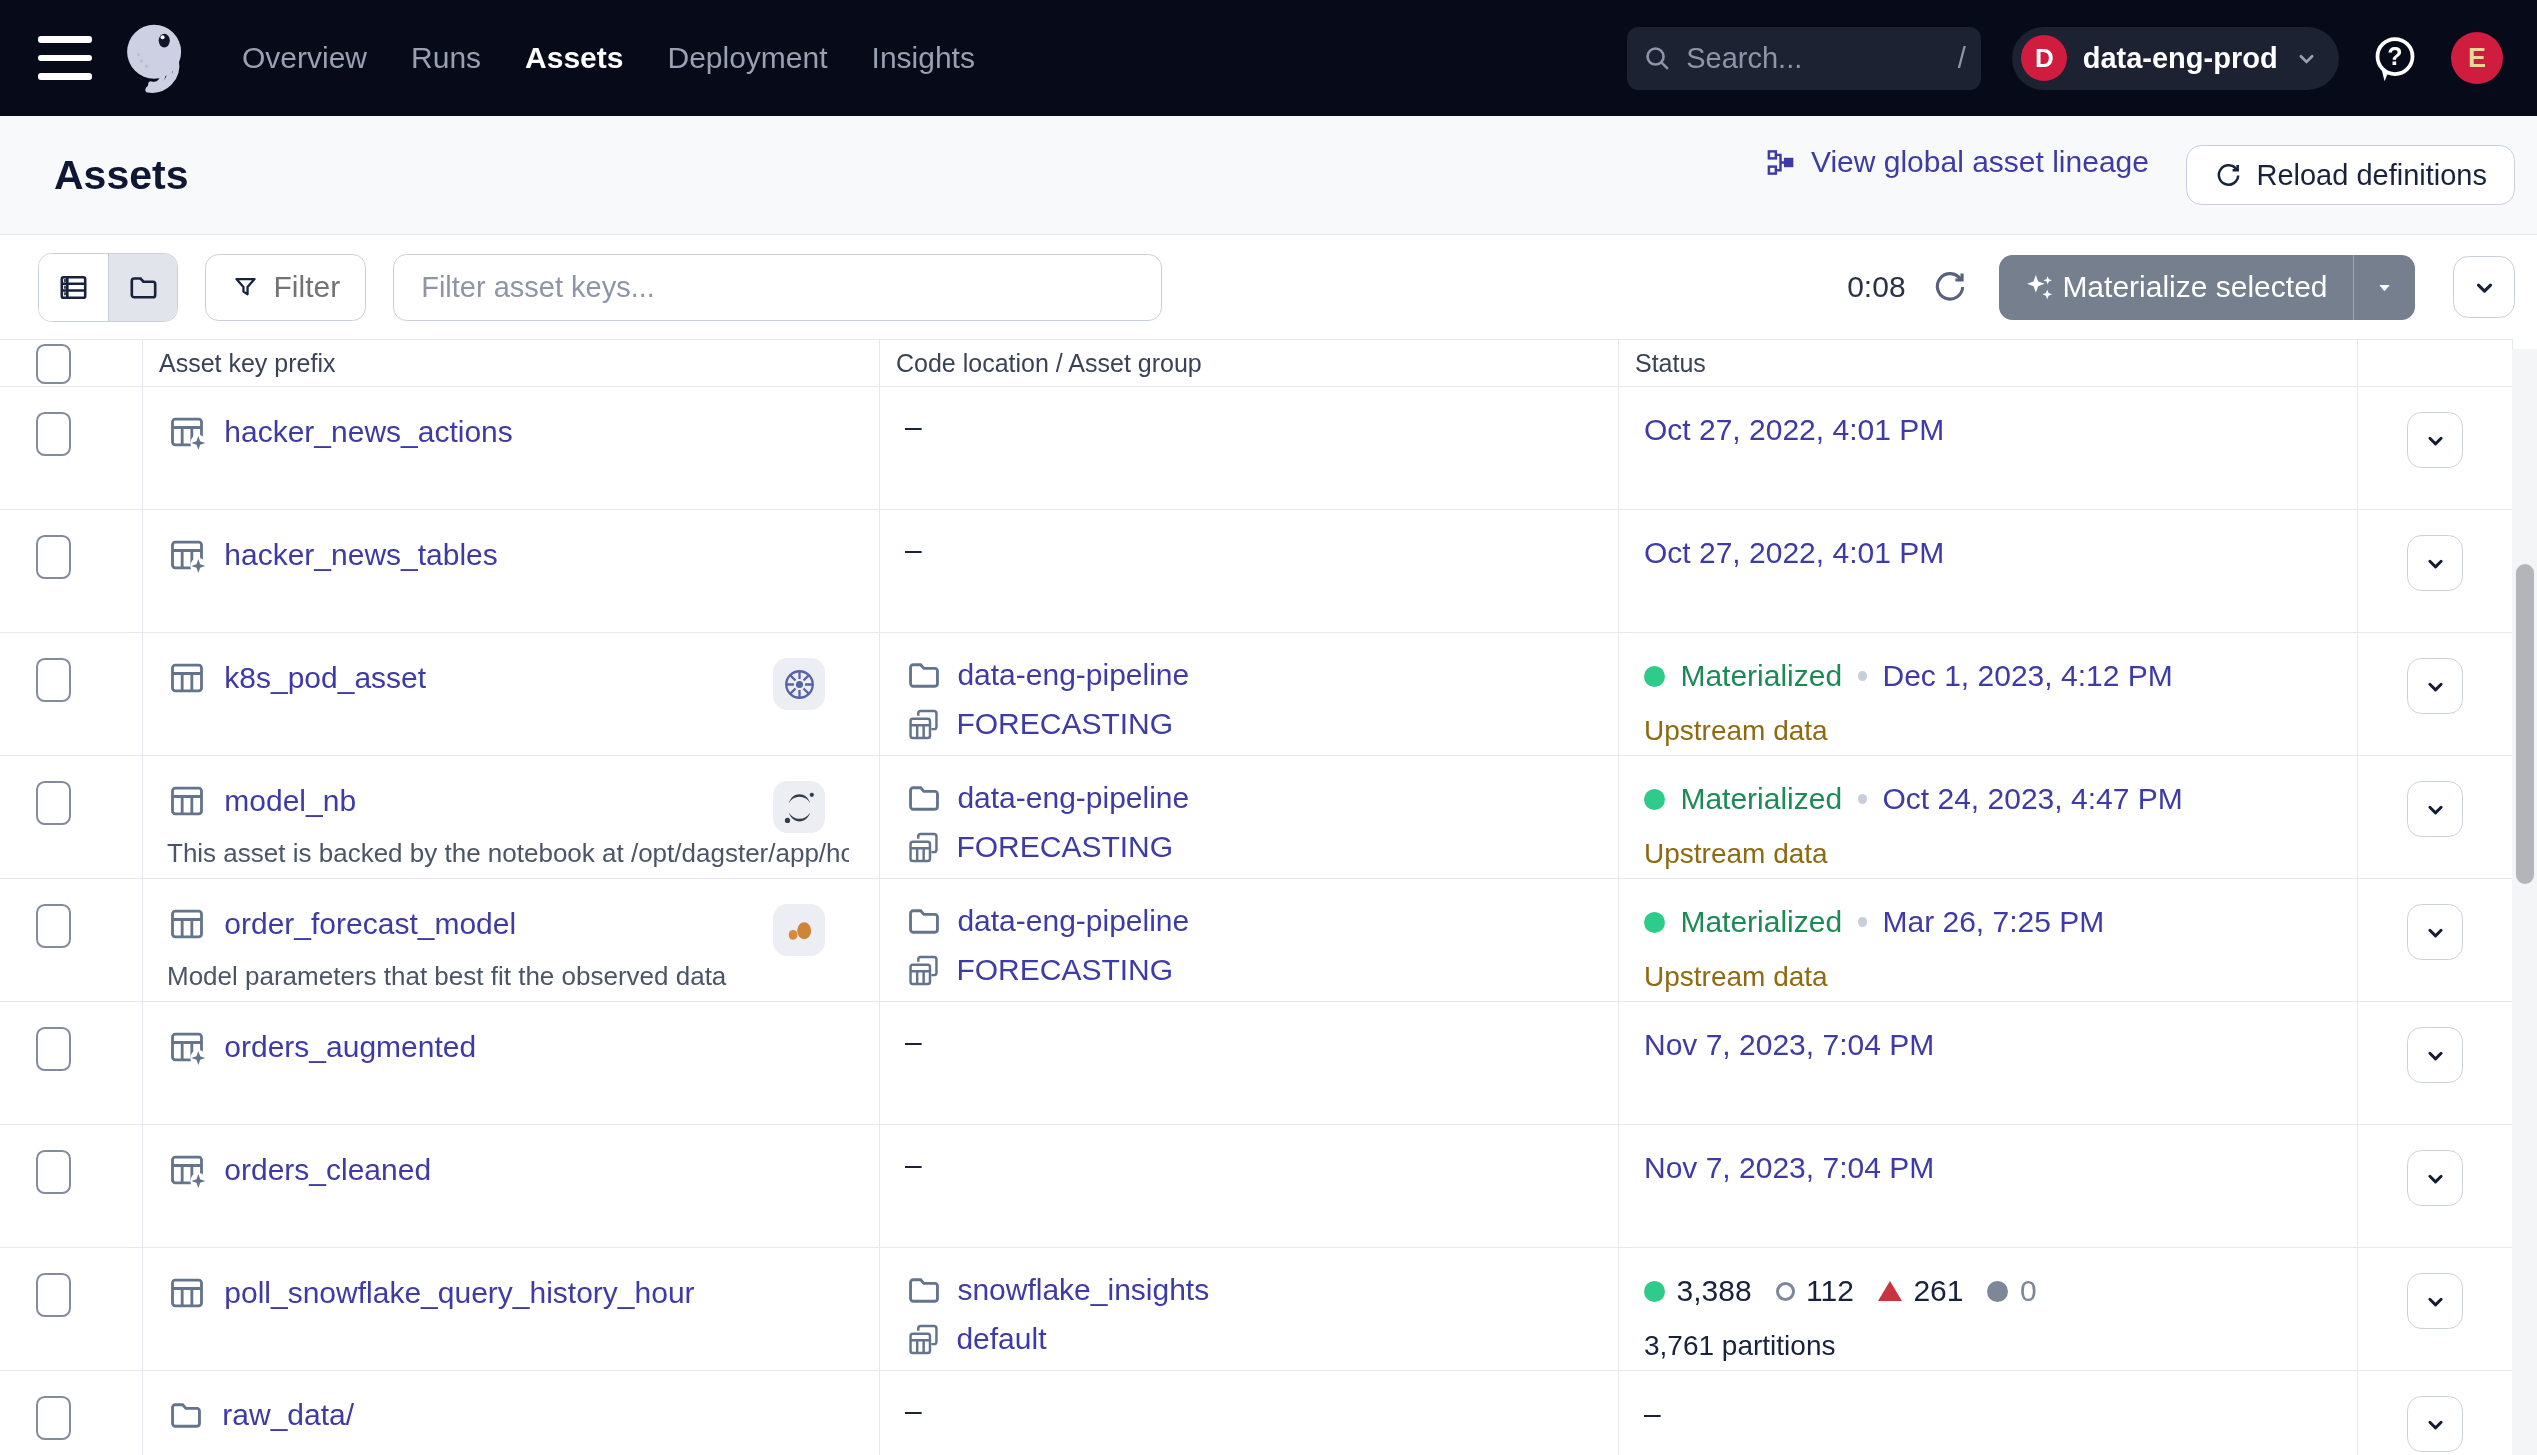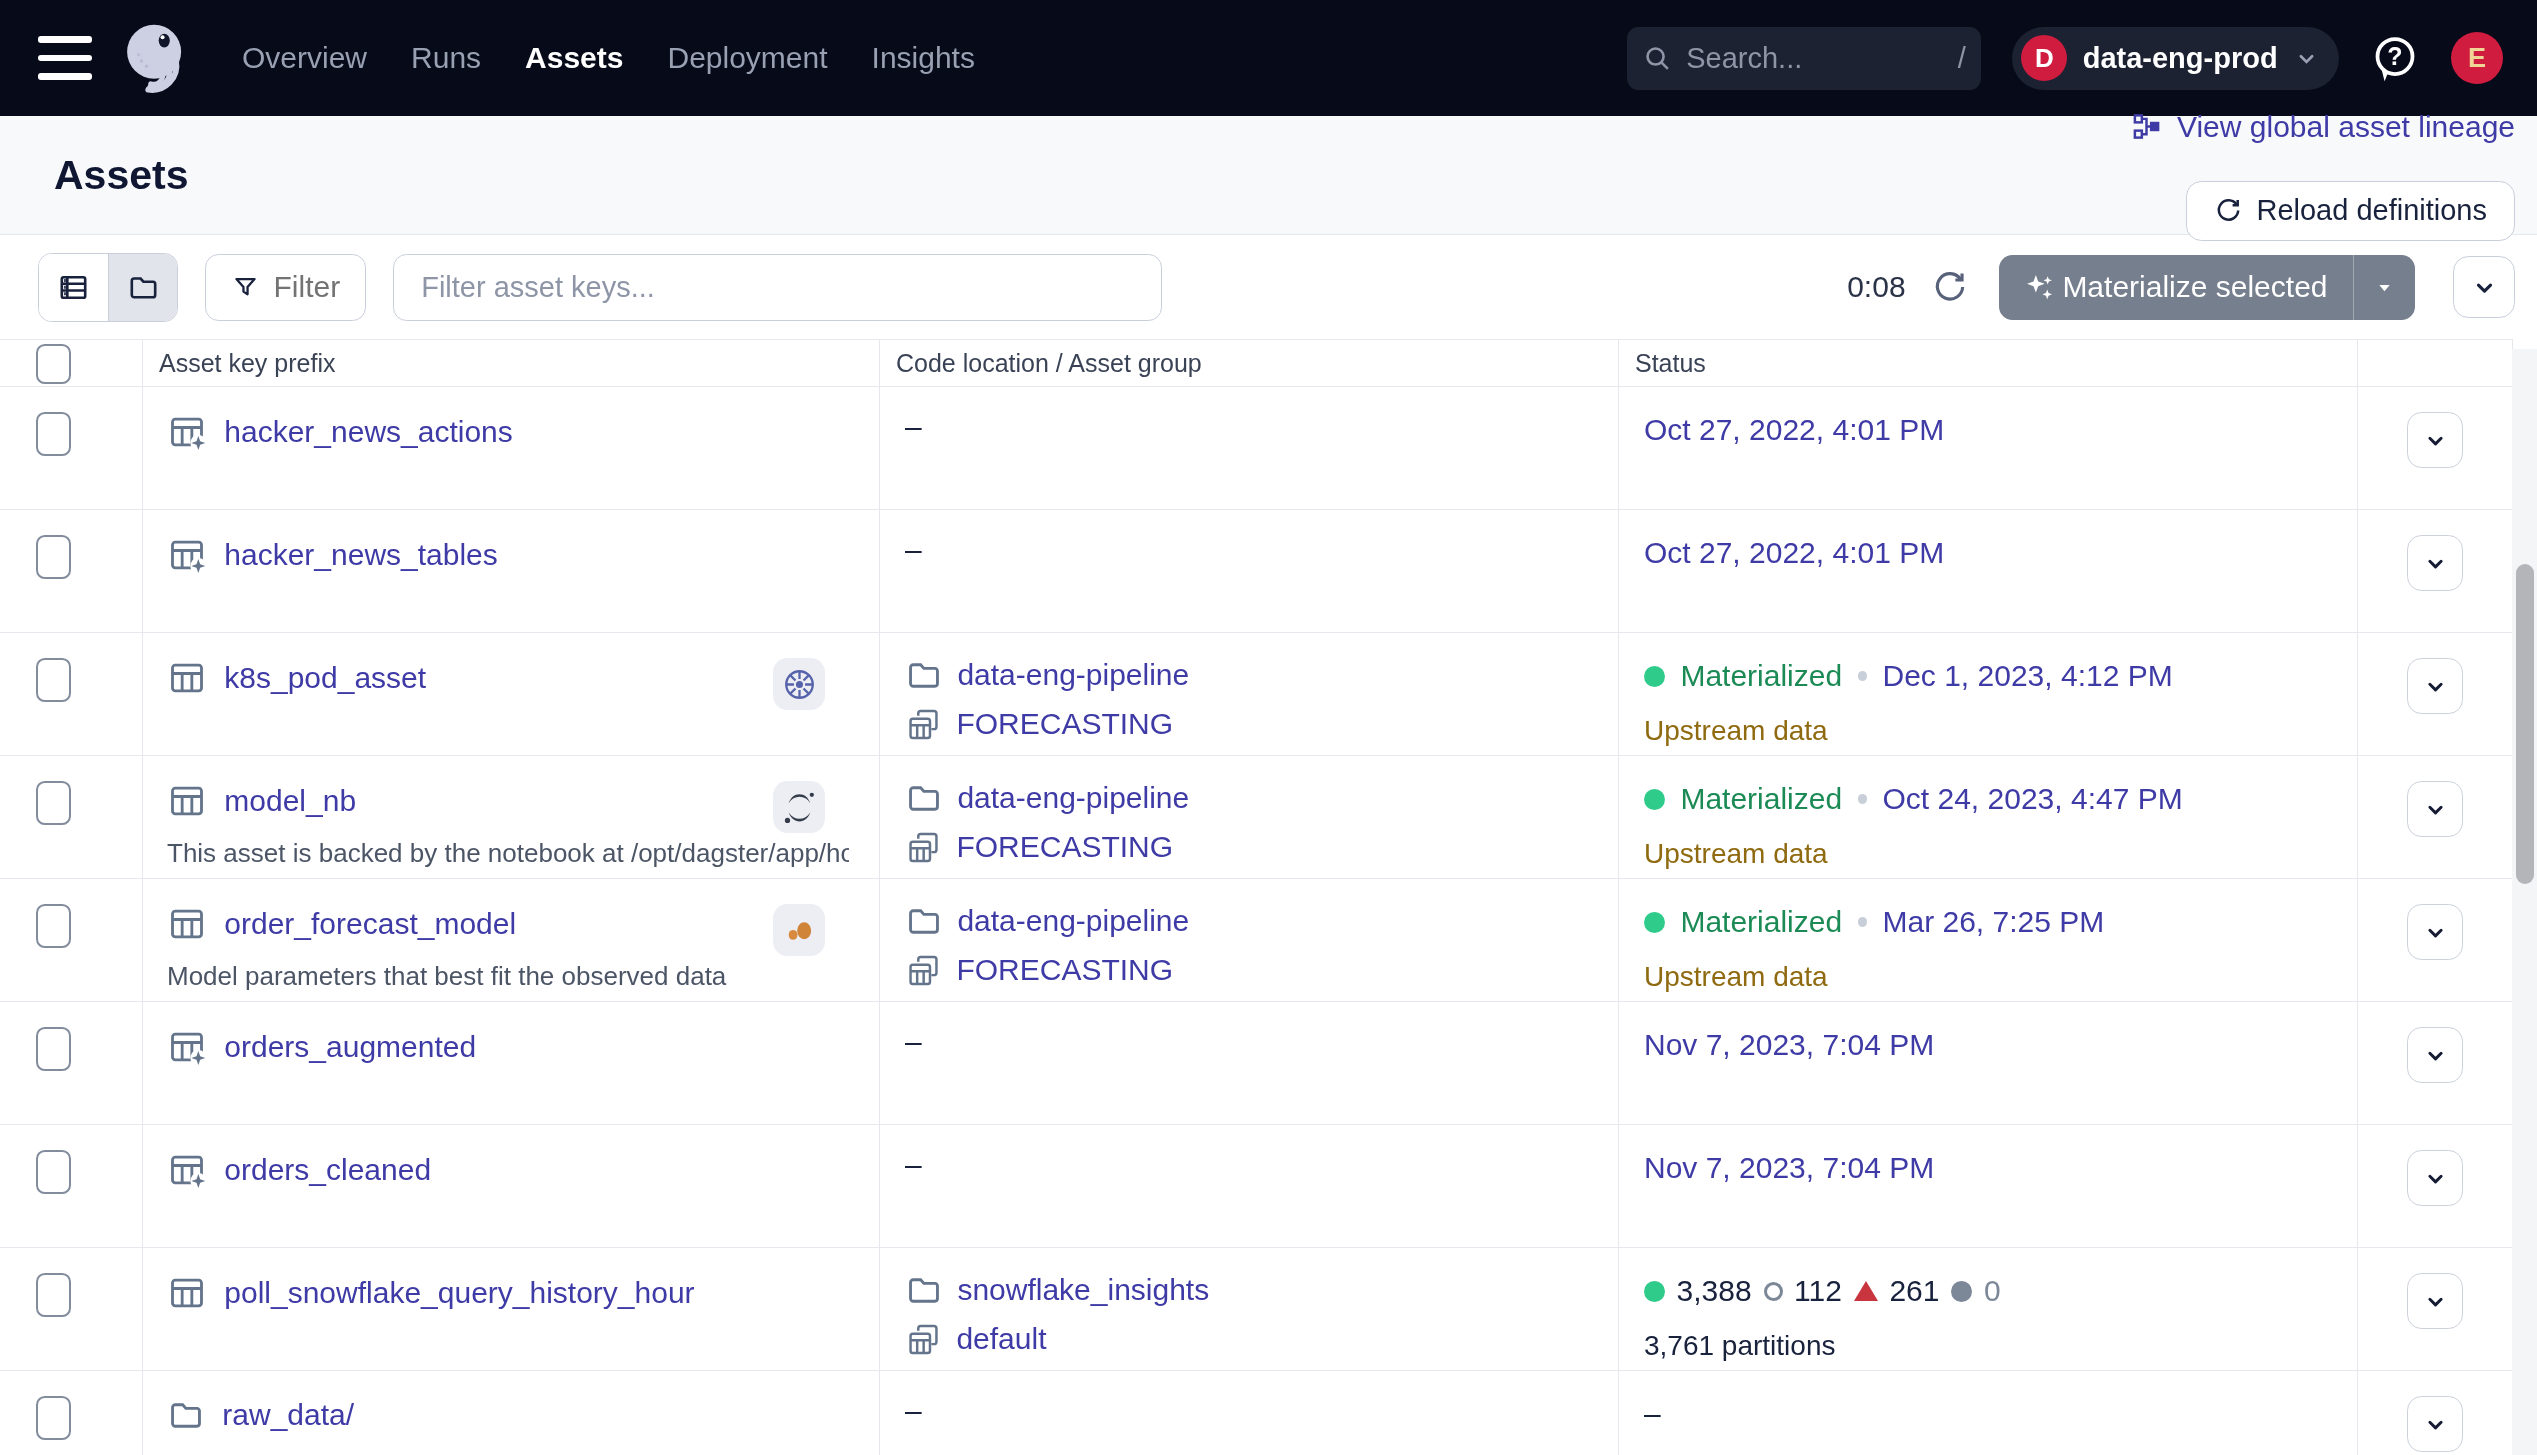--- a/index.html
+++ b/index.html
@@ -29,21 +29,21 @@
     font-size:26px; font-weight:700; display:flex; align-items:center; justify-content:center; }
   .ws-label { color:#fff; font-weight:700; font-size:29px; }
   .avatar { width:52px; height:52px; border-radius:50%; background:#d01c3f; color:#efd697;
     font-size:27px; font-weight:700; display:flex; align-items:center; justify-content:center;
     cursor:pointer; }
 
   
   .page-header { height:119px; background:#f8f9fb; border-bottom:1px solid #e5e7ec;
     display:flex; align-items:center; padding:0 23px 0 54px; }
   .page-title { font-size:41px; font-weight:800; color:#0f1733; }
-  .header-right { margin-left:auto; display:flex; align-items:flex-end; gap:37px;flex-direction:column; }
+  .header-right { margin-left:auto; display:flex; align-items:flex-start; gap:37px; }
   .lineage-link { display:flex; align-items:center; gap:15.4px; color:#3e3aa6;
     font-size:30px; text-decoration:none; }
   .reload-btn { height:60px; border:1px solid #c9cedb; border-radius:15.4px; background:#fff;
     display:flex; align-items:center; gap:13.5px; padding:0 27px; font-size:29px; color:#19223d;
     cursor:pointer; font-family:inherit; }
 
   
   .toolbar { height:104px; background:#fff; display:flex; align-items:center;
     padding:0 23px 0 38px; gap:27px; }
   .seg { display:flex; border:1px solid #c9cedb; border-radius:13.5px; overflow:hidden;
@@ -96,21 +96,21 @@
   .loc-line { display:flex; align-items:center; gap:14.4px; }
   .loc-link { font-size:30px; color:#3e3aa6; text-decoration:none; }
   .cell-status { padding:26px 19px 0 25px; }
   .status-line { display:flex; align-items:center; gap:15.4px; }
   .dot-green { width:21px; height:21px; border-radius:50%; background:#2fcb8b; }
   .mat-label { font-size:30px; color:#1b8a55; }
   .sep-dot { width:9.6px; height:9.6px; border-radius:50%; background:#c9cfd9; }
   .date-link { font-size:30px; color:#3e3aa6; text-decoration:none; }
   .note { margin-top:22px; font-size:28px; color:#8f6a10; }
   .note.dark { color:#19223d; }
-  .counts { display:flex; align-items:flex-start; gap:12px; }
+  .counts { display:flex; align-items:flex-start; gap:24px; }
   .count { display:flex; align-items:center; gap:11.5px; font-size:30px; color:#19223d; }
   .count .zero { color:#7c8798; }
   .g-dot { width:21px; height:21px; border-radius:50%; background:#2fcb8b; }
   .o-circ { width:19px; height:19px; border:3.8px solid #7c8798; border-radius:50%;
     background:#fff; }
   .r-tri { width:0; height:0; border-left:12.5px solid transparent;
     border-right:12.5px solid transparent; border-bottom:20px solid #c9353f; }
   .s-dot { width:21px; height:21px; border-radius:50%; background:#7c8798; }
   .dash { font-size:30px; color:#19223d; }
   .row-btn { position:absolute; left:49px; top:25px; width:56px; height:56px;

